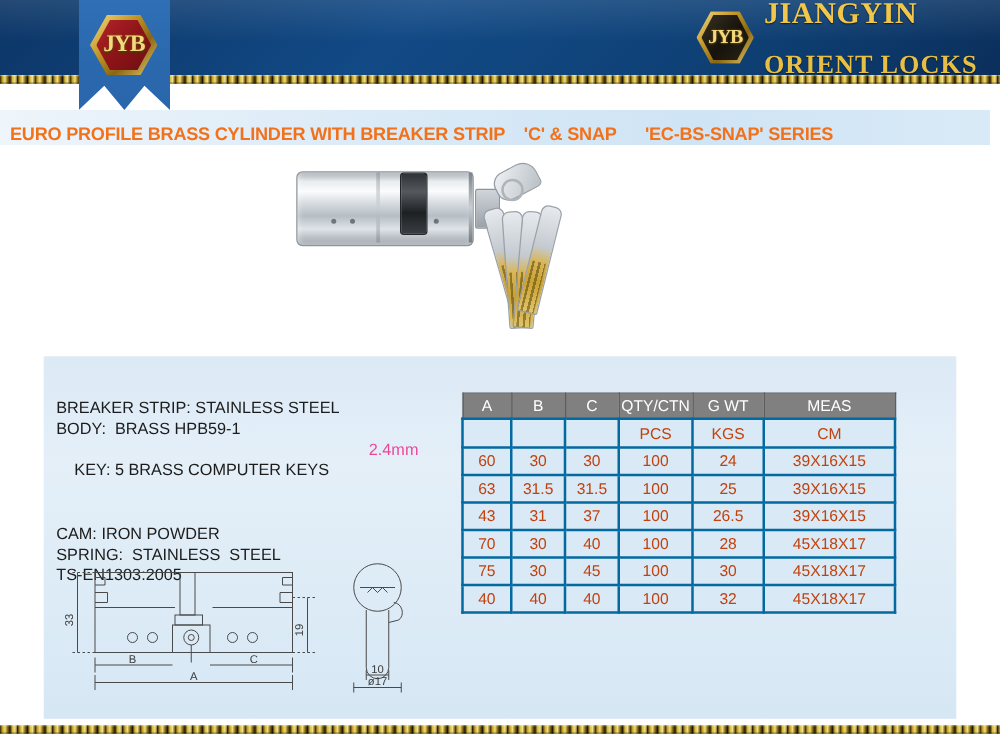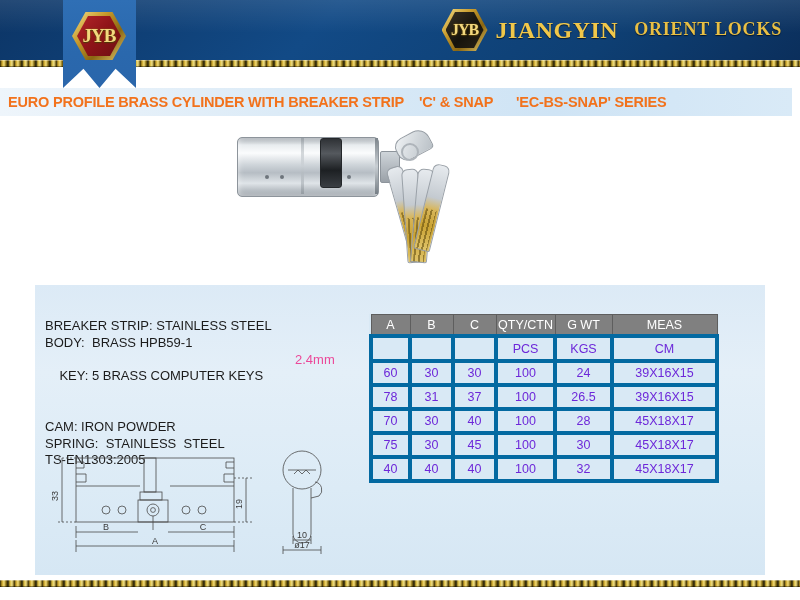--- a/index.html
+++ b/index.html
@@ -103,50 +103,50 @@
   .brand-hex .hex-inner {
     left: 4px; top: 3px; width: 38px; height: 36px;
     background: linear-gradient(135deg, #3a3224 0%, #16130c 55%, #2a2317 100%);
   }
   .brand-hex .hex-text {
     width: 46px; height: 42px;
     font-size: 16px;
   }
   .brand-words {
     display: flex;
-    flex-direction: row;
+    flex-direction: column;
     line-height: 1;
     gap: 16px;
   }
   .brand-line1 {
     font-family: "Liberation Serif", serif;
     font-weight: bold;
     font-size: 24px;
     letter-spacing: 0.5px;
     color: #f0c74a;
     text-shadow: 0 1px 1px rgba(0,0,0,0.6);
   }
   .brand-line2 {
     font-family: "Liberation Serif", serif;
     font-weight: bold;
-    font-size: 18px;
+    font-size: 21px;
     letter-spacing: 0.8px;
     color: #e8bf45;
     margin-top: 2px;
     text-shadow: 0 1px 1px rgba(0,0,0,0.6);
   }
 
   
   .title-bar {
     position: absolute;
     left: 0; top: 88px;
     width: 792px; height: 28px;
     background: linear-gradient(to right, #eef5fb 0%, #dcebf7 35%, #cfe4f5 70%, #d9eaf7 100%);
     display: flex;
-    align-items: center;
+    align-items: flex-end;
   }
   .title-text {
     font-size: 14.5px;
     font-weight: bold;
     color: #f2721c;
     letter-spacing: -0.2px;
     white-space: pre;
     margin-left: 8px;
   }
 
@@ -258,25 +258,25 @@
 
   
   .spec-table {
     position: absolute;
     left: 369px; top: 314px;
     border-collapse: collapse;
     background: #d9e9f5;
     border: 1px solid #3d3d3d;
   }
   .spec-table th, .spec-table td {
-    border: 4px solid #0369a1;
+    border: 2px solid #0369a1;
     font-size: 12.5px;
     font-weight: normal;
     text-align: center;
-    color: #6d28d9;
+    color: #c2410c;
     height: 20px;
     padding: 0;
   }
   .spec-table thead th {
     background: #808080;
     color: #ffffff;
     font-size: 12.5px;
     border: 1px solid #5e5e5e;
     height: 19px;
   }
@@ -398,21 +398,29 @@
 
     <tr>
       <td class="orange">60</td>
       <td>30</td>
       <td class="orange">30</td>
       <td>100</td>
       <td class="orange">24</td>
       <td>39X16X15</td>
     </tr>
     <tr>
-      <td class="orange">78</td>
+      <td class="orange">63</td>
+      <td>31.5</td>
+      <td class="orange">31.5</td>
+      <td>100</td>
+      <td class="orange">25</td>
+      <td>39X16X15</td>
+    </tr>
+    <tr>
+      <td class="orange">43</td>
       <td>31</td>
       <td class="orange">37</td>
       <td>100</td>
       <td class="orange">26.5</td>
       <td>39X16X15</td>
     </tr>
     <tr>
       <td class="orange">70</td>
       <td>30</td>
       <td class="orange">40</td>

